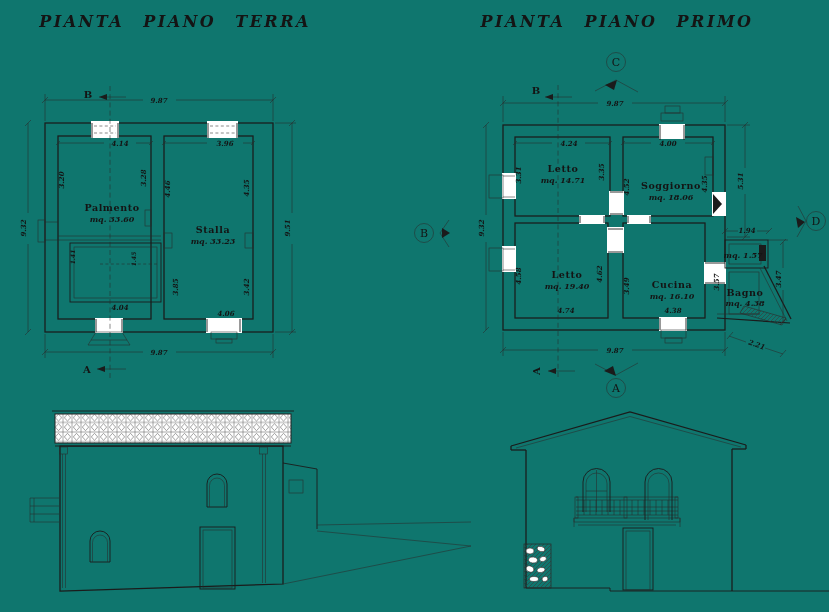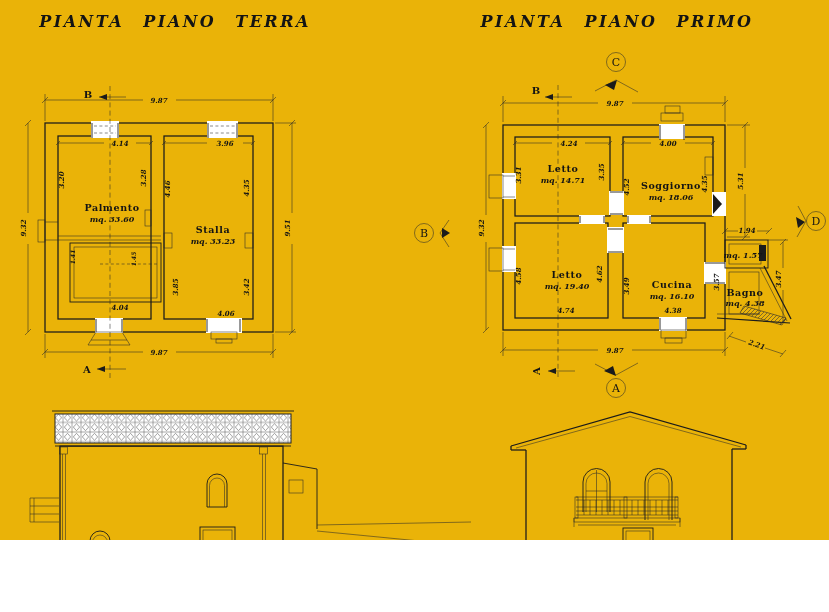--- a/index.html
+++ b/index.html
@@ -1,16 +1,16 @@
 <!DOCTYPE html>
 <html><head>
 <meta charset="utf-8">
 <style>
   html,body{margin:0;padding:0;background:#fff;}
-  #canvas{position:relative;width:829px;height:540px;background:#eab308;overflow:hidden;
+  #canvas{position:relative;width:829px;height:612px;background:#0f766e;overflow:hidden;
           font-family:"DejaVu Serif", serif;}
   svg{position:absolute;left:0;top:0;}
   .w{stroke:#1b1b1b;stroke-width:1.25;fill:none;}
   .m{stroke:#1b1b1b;stroke-width:0.9;fill:none;}
   .t{stroke:#2a2a2a;stroke-width:0.55;fill:none;}
   .dsh{stroke-dasharray:5 3.2;}
   .dsh2{stroke-dasharray:3 2.4;}
   .wh{fill:#ffffff;stroke:none;}
   .blk{fill:#1b1b1b;stroke:none;}
   text{fill:#141414;}

